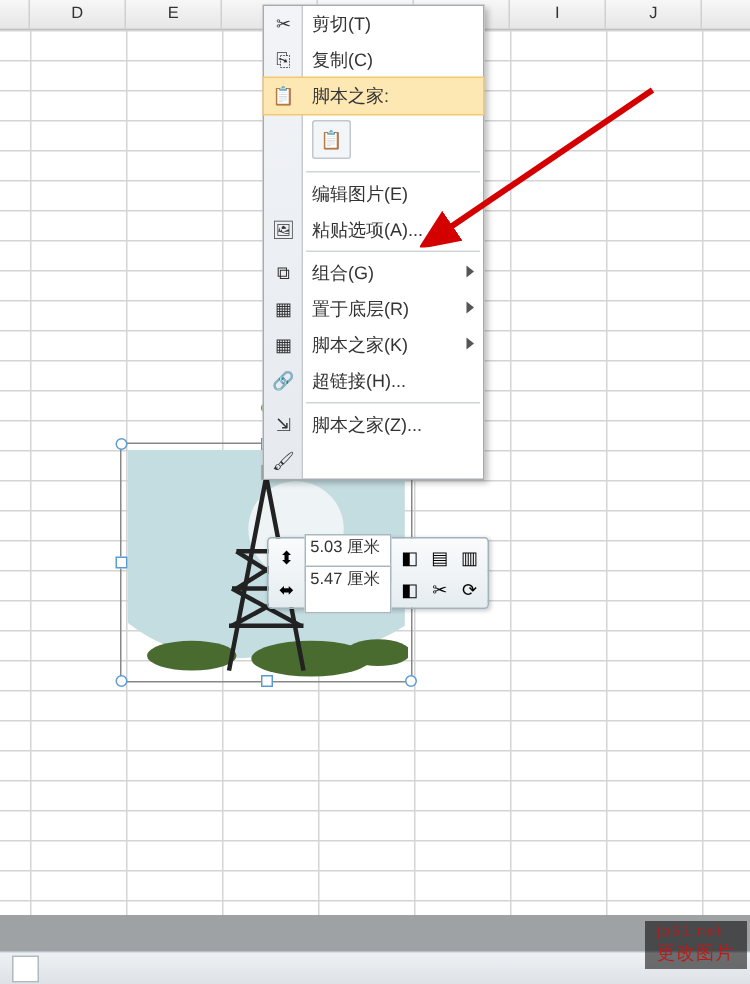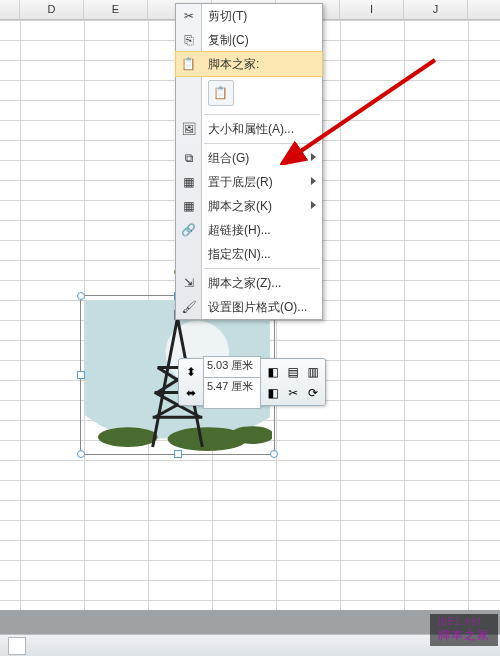--- a/index.html
+++ b/index.html
@@ -25,21 +25,21 @@
 .menu-item .arrow{position:absolute;right:6px;top:7px;width:0;height:0;border-top:4px solid transparent;border-bottom:4px solid transparent;border-left:5px solid #555}
 .menu-sep{height:1px;margin:2px 2px 2px 28px;background:#d0d4d9}
 .menu-icon{position:absolute;left:4px;top:3px;width:18px;height:18px;display:flex;align-items:center;justify-content:center}
 .paste-opts{padding:4px 0 6px 32px}
 .paste-chip{display:inline-block;width:26px;height:26px;border:1px solid #c0c7ce;background:#f3f6f9;border-radius:2px;text-align:center;line-height:24px}
 .mini-toolbar{position:absolute;left:178px;top:358px;width:148px;height:48px;background:linear-gradient(#fafbfd,#e5ecef);border:1px solid #9fb2be;border-radius:3px;box-shadow:1px 1px 3px rgba(0,0,0,.2);padding:2px 4px}
 .mt-row{display:flex;align-items:center;height:21px;gap:4px}
 .mt-spin{width:66px;height:32px;border:1px solid #abb7c0;background:#fff;font-size:11px;padding:0 3px;line-height:17px;color:#333}
 .mt-btn{width:18px;height:18px;border:1px solid transparent;display:flex;align-items:center;justify-content:center}
 .red-arrow{position:absolute;left:280px;top:55px;width:160px;height:110px;pointer-events:none}
-.watermark{position:absolute;right:2px;bottom:10px;background:rgba(0,0,0,.55);color:#a21caf;font-size:18px;padding:2px 8px;letter-spacing:1px}
+.watermark{position:absolute;right:2px;bottom:10px;background:rgba(0,0,0,.55);color:#b91c1c;font-size:18px;padding:2px 8px;letter-spacing:1px}
 .sheet-tabs{position:absolute;left:0;bottom:0;height:22px;width:100%;background:linear-gradient(#eef1f4,#dde2e7);border-top:1px solid #b8c0c8}
 .sheet-tab{position:absolute;left:8px;top:2px;height:18px;width:18px;background:#fff;border:1px solid #b0b8c0}
 .gap{position:absolute;left:0;bottom:22px;width:100%;height:24px;background:#9ea2a5}
 </style>
 </head>
 <body>
 
 <div class="grid">
   <div class="col-headers">
     <div class="col-h" style="flex:0 0 20px"></div>
@@ -132,22 +132,25 @@
   </div>
   <div class="menu-item hl">
     <span class="menu-icon">📋</span>
     <span>脚本之家:</span>
   </div>
   <div class="paste-opts">
     <span class="paste-chip">📋</span>
   </div>
   <div class="menu-sep"></div>
   <div class="menu-item">
+    <span>编辑图片(E)</span>
+  </div>
+  <div class="menu-item">
     <span class="menu-icon">🖼</span>
-    <span>大小和属性(A)...</span>
+    <span>粘贴选项(A)...</span>
   </div>
   <div class="menu-sep"></div>
   <div class="menu-item">
     <span class="menu-icon">⧉</span>
     <span>组合(G)</span>
     <span class="arrow"></span>
   </div>
   <div class="menu-item">
     <span class="menu-icon">▦</span>
     <span>置于底层(R)</span>
@@ -155,31 +158,27 @@
   </div>
   <div class="menu-item">
     <span class="menu-icon">▦</span>
     <span>脚本之家(K)</span>
     <span class="arrow"></span>
   </div>
   <div class="menu-item">
     <span class="menu-icon">🔗</span>
     <span>超链接(H)...</span>
   </div>
-  <div class="menu-item">
-    <span>指定宏(N)...</span>
-  </div>
   <div class="menu-sep"></div>
   <div class="menu-item">
     <span class="menu-icon">⇲</span>
     <span>脚本之家(Z)...</span>
   </div>
   <div class="menu-item">
     <span class="menu-icon">🖌</span>
-    <span>设置图片格式(O)...</span>
   </div>
 </div>
 
 <div class="mini-toolbar">
   <div class="mt-row">
     <span class="mt-btn">⬍</span>
     <div class="mt-spin">5.03 厘米</div>
     <span class="mt-btn">◧</span>
     <span class="mt-btn">▤</span>
     <span class="mt-btn">▥</span>
@@ -202,14 +201,14 @@
   <line x1="155" y1="5" x2="15" y2="100" stroke="#d40000" stroke-width="4" marker-end="url(#ah)"></line>
 </svg>
 
 <div class="gap"></div>
 <div class="sheet-tabs">
   <div class="sheet-tab"></div>
 </div>
 
 <div class="watermark">
   <div style="font-size:10px;opacity:.8">jb51.net</div>
-  <div>脚本之家</div>
+  <div>更改图片</div>
 </div>
 
 </body></html>

